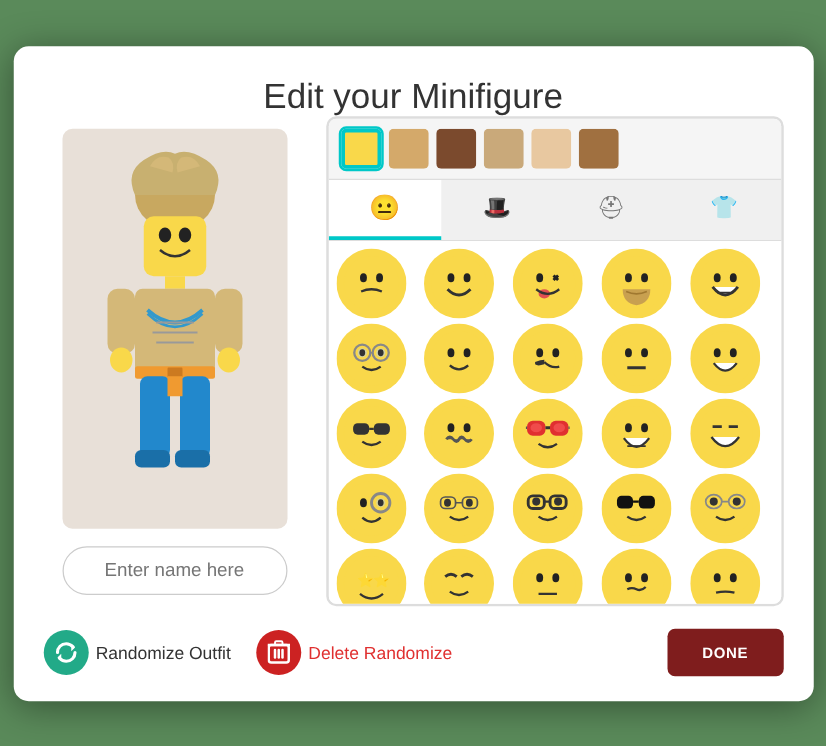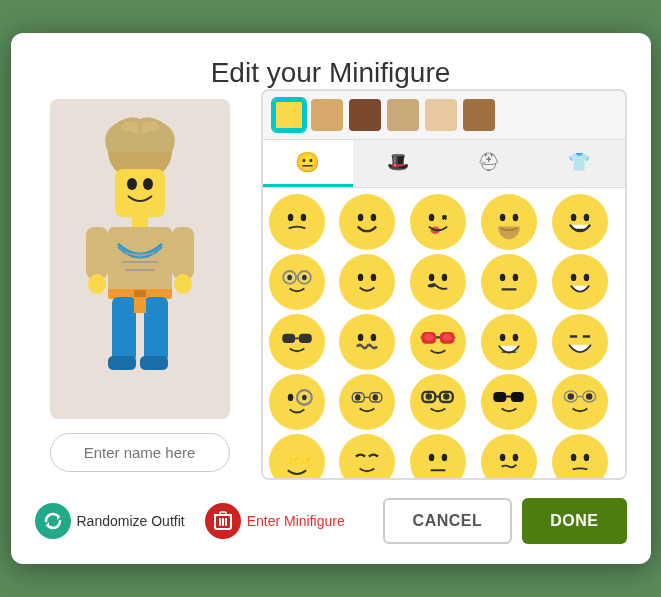--- a/index.html
+++ b/index.html
@@ -202,22 +202,22 @@
       font-size: 16px;
       font-weight: bold;
       color: #555;
       cursor: pointer;
       letter-spacing: 0.5px;
     }
     .done-btn {
       padding: 12px 28px;
       border: none;
       border-radius: 6px;
-      background: #4d7c0f;
-      font-size: 16px;
+      background: #7f1d1d;
+      font-size: 12px;
       font-weight: bold;
       color: white;
       cursor: pointer;
       letter-spacing: 0.5px;
     }
   </style>
 </head>
 <body>
 
 <div class="modal">
@@ -548,21 +548,20 @@
         <div class="delete-icon">
           <svg width="18" height="20" viewBox="0 0 18 20" fill="none" xmlns="http://www.w3.org/2000/svg">
             <rect x="1" y="4" width="16" height="14" rx="2" stroke="white" stroke-width="2" fill="none"></rect>
             <line x1="6" y1="8" x2="6" y2="14" stroke="white" stroke-width="2" stroke-linecap="round"></line>
             <line x1="9" y1="8" x2="9" y2="14" stroke="white" stroke-width="2" stroke-linecap="round"></line>
             <line x1="12" y1="8" x2="12" y2="14" stroke="white" stroke-width="2" stroke-linecap="round"></line>
             <line x1="0" y1="4" x2="18" y2="4" stroke="white" stroke-width="2"></line>
             <path d="M6 4 V2 Q6 1 7 1 H11 Q12 1 12 2 V4" stroke="white" stroke-width="1.5" fill="none"></path>
           </svg>
         </div>
-        <span>Enter Minifigure</span>
+        <span>Delete Randomize</span>
       </button>
     </div>
     <div class="right-actions">
-      <button class="cancel-btn">CANCEL</button>
       <button class="done-btn">DONE</button>
     </div>
   </div>
 </div>
 
 </body></html>

